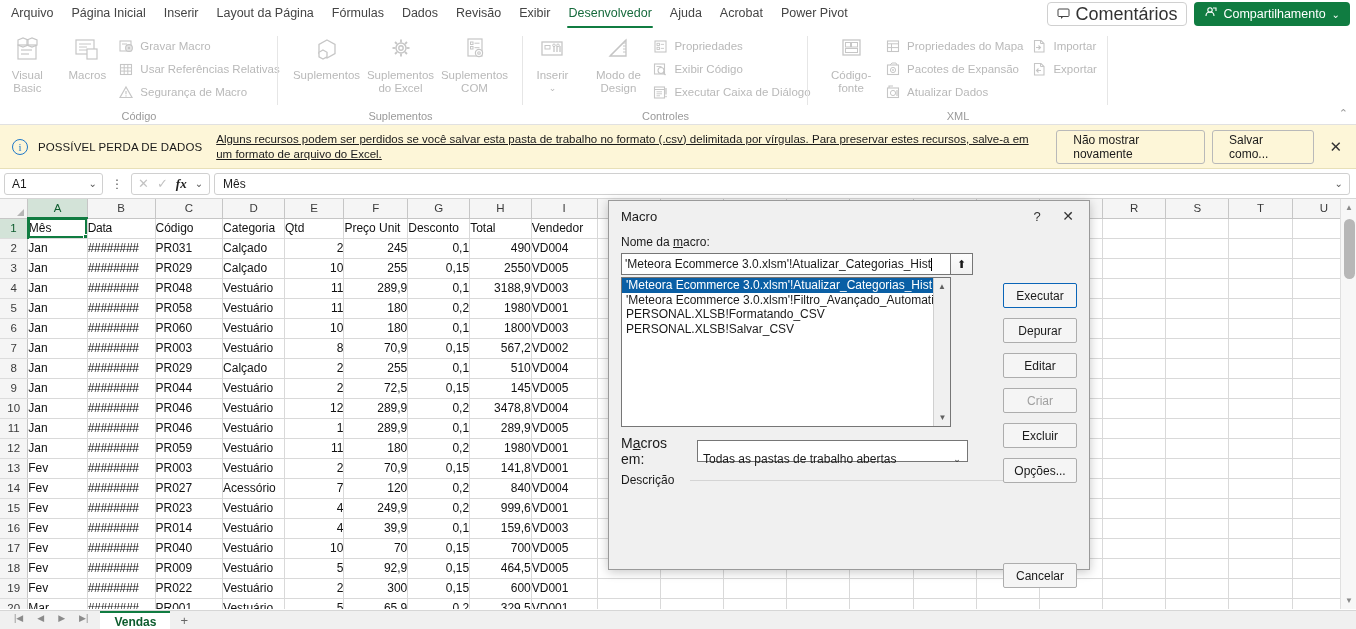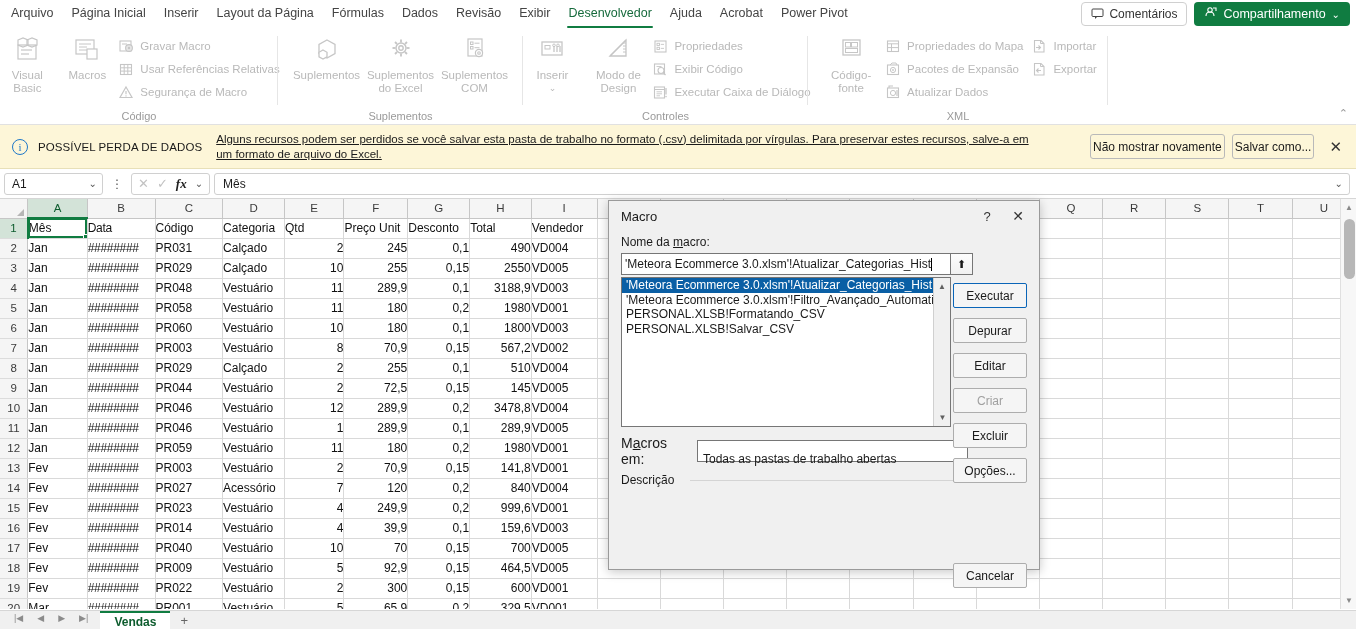--- a/index.html
+++ b/index.html
@@ -28,21 +28,21 @@
   }
   .menu-item.active { color: #166a3c; font-weight: 400; position: relative; }
   .menu-item.active::after {
     content: ""; position: absolute; left: 8px; right: 8px; bottom: -1px;
     height: 2.5px; background: #107c41; border-radius: 2px;
   }
   .menubar-right { position: absolute; right: 6px; top: 2px; display: flex; align-items: center; gap: 7px; }
   .btn-comments {
     display: flex; align-items: center; gap: 5px;
     border: 1px solid #d0d0d0; border-radius: 4px;
-    padding: 3px 9px; font-size: 12px; color: #333; background: #fff; height: 24px;
+    padding: 3px 9px; font-size: 18px; color: #333; background: #fff; height: 24px;
   }
   .btn-share {
     display: flex; align-items: center; gap: 6px;
     background: #107c41; color: #ffffff; border-radius: 4px;
     padding: 3px 10px; font-size: 12.5px; height: 24px;
   }
   .ico { display: inline-block; line-height: 1; }
 
   
   .ribbon {
@@ -84,21 +84,21 @@
     justify-content: center; font-family: "Liberation Serif", serif; flex: none;
   }
   .warn-title { font-size: 11.5px; color: #1a1a1a; white-space: nowrap; letter-spacing: .1px; }
   .warn-msg {
     font-size: 11.5px; color: #1a1a1a; text-decoration: underline;
     max-width: 830px; line-height: 15px; margin-left: 4px;
   }
   .warn-actions { margin-left: auto; display: flex; align-items: center; gap: 7px; }
   .warn-btn {
     border: 1px solid #b9b9b9; background: #fdf6d8; border-radius: 3px;
-    padding: 4px 2px; font-size: 12px; color: #1a1a1a; height: 25px;
+    padding: 4px 16px; font-size: 12px; color: #1a1a1a; height: 34px;
     display: flex; align-items: center;
   }
   .warn-close { font-size: 15px; color: #333; padding: 0 8px; }
 
   
   .fbar { height: 30px; display: flex; align-items: center; gap: 4px;
           padding: 0 6px 0 4px; background: #ffffff; border-bottom: 1px solid #d6d6d6; }
   .namebox {
     width: 99px; height: 22px; border: 1px solid #d0d0d0; border-radius: 3px;
     display: flex; align-items: center; justify-content: space-between;
@@ -161,21 +161,21 @@
   .sheetbar { position: absolute; left: 0; bottom: 0; height: 19px; width: 1356px;
               background: #f0f0f0; border-top: 1px solid #d6d6d6;
               display: flex; align-items: flex-start; padding-left: 6px; gap: 0; }
   .sheet-navs { display: flex; align-items: center; gap: 14px; padding: 2px 12px 0 8px; color: #8b8b8b; font-size: 9px; }
   .sheet-tab { padding: 2px 14px 0 14px; font-size: 12px; font-weight: bold; color: #0d5c2e;
                background: #ffffff; border-top: 2px solid #107c41; height: 19px; }
   .sheet-add { padding: 2px 10px 0 10px; color: #666; font-size: 13px; }
 
   
   .dialog {
-    position: absolute; left: 608px; top: 200px; width: 432px; height: 370px;
+    position: absolute; left: 608px; top: 200px; width: 482px; height: 370px;
     background: #f0f0f0; border: 1px solid #9a9a9a;
     box-shadow: 0 2px 10px rgba(0,0,0,.22);
     font-size: 12px; color: #1a1a1a;
   }
   .dlg-title { height: 30px; display: flex; align-items: center; padding: 0 4px 0 12px; }
   .dlg-title .t { font-size: 13px; }
   .dlg-title .sp { flex: 1; }
   .dlg-help { width: 28px; height: 24px; display: flex; align-items: center; justify-content: center;
               font-size: 13px; color: #333; }
   .dlg-close { width: 34px; height: 24px; display: flex; align-items: center; justify-content: center;

